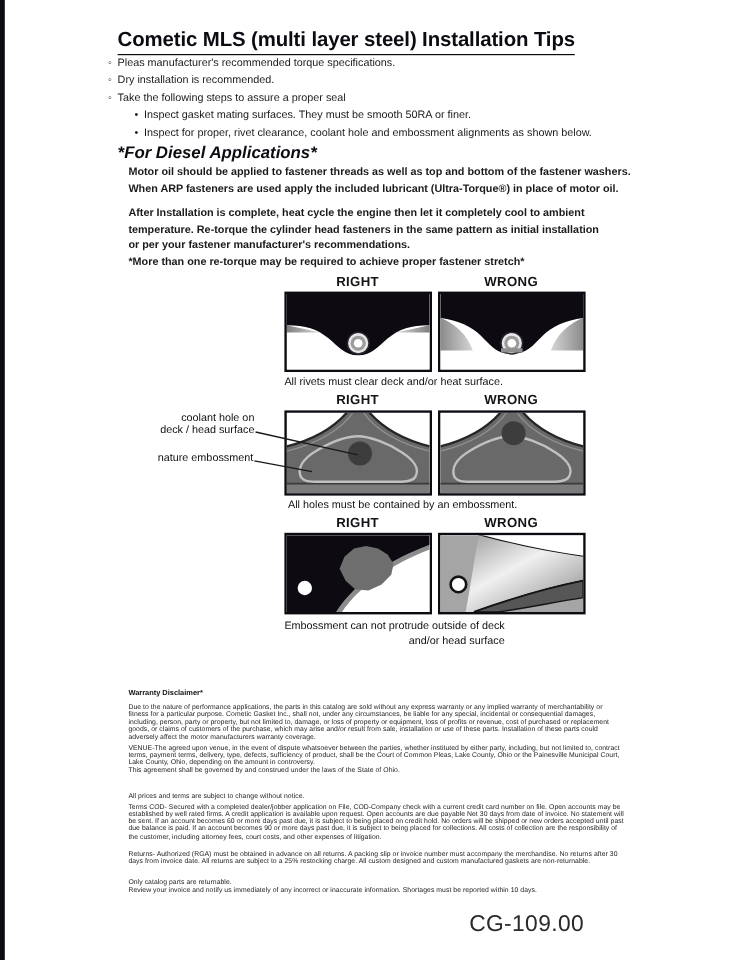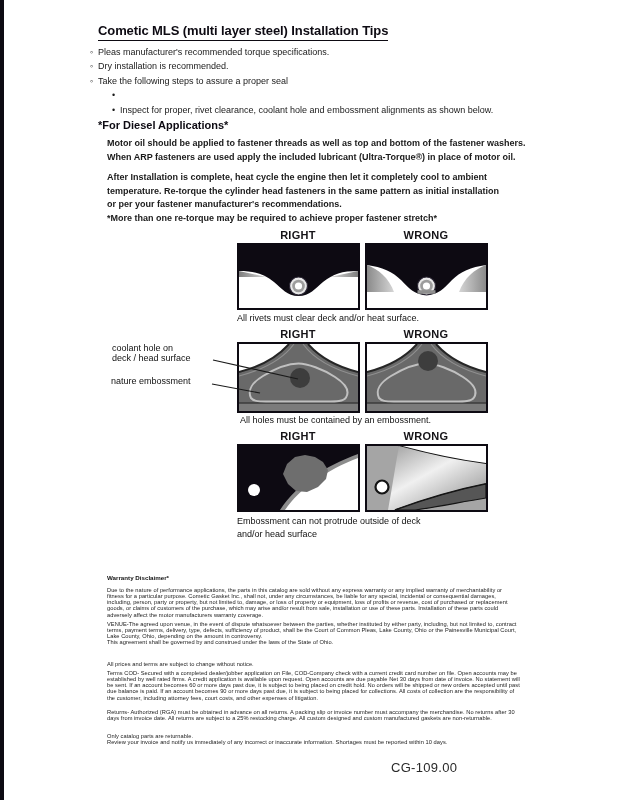--- a/index.html
+++ b/index.html
@@ -1,38 +1,38 @@
 <!DOCTYPE html>
 <html><head>
 <meta charset="utf-8">
 <style>
   html,body{margin:0;padding:0;background:#fff;}
   .page{position:relative;width:618px;height:800px;background:#ffffff;
         font-family:"Liberation Sans",sans-serif;color:#1a1a1a;overflow:hidden;}
   .abs{position:absolute;}
   .edge-bar{left:0;top:0;width:4px;height:800px;background:#0d0a12;}
-  .title{left:98px;top:23px;font-size:13px;font-weight:bold;color:#0d0a12;
+  .title{left:98px;top:23px;font-size:17px;font-weight:bold;color:#0d0a12;
          border-bottom:1.5px solid #0d0a12;padding-bottom:2px;letter-spacing:-0.1px;}
   .tips{left:90px;top:45px;width:440px;font-size:9px;line-height:14.4px;}
   .tip{display:flex;}
   .tip .mk{width:8px;flex:0 0 8px;text-align:left;}
   .tip.lvl2{padding-left:22px;}
-  .h2{left:98px;top:119px;font-size:11px;font-weight:bold;color:#0d0a12;}
+  .h2{left:98px;top:119px;font-size:14px;font-weight:bold;color:#0d0a12;font-style:italic;}
   .para{left:107px;width:440px;font-size:9px;line-height:13.5px;white-space:pre-line;font-weight:bold;}
   .p1{top:137px;} .p2{top:171px;} .note{top:212px;}
   .figlabel{width:90px;text-align:center;font-size:11px;font-weight:bold;color:#151317;letter-spacing:0.3px;}
   .figbox{width:123px;box-sizing:border-box;border:2px solid #0d0a12;background:#fff;}
   .figbox svg{display:block;width:100%;height:100%;}
   .h67{height:67px;} .h71{height:71px;} .h68{height:68px;}
   .caption{font-size:9px;color:#111;white-space:pre-line;line-height:12.5px;}
-  .d2label{font-size:9px;line-height:9.5px;white-space:pre-line;color:#111;}
+  .d2label{font-size:9px;line-height:9.5px;text-align:right;white-space:pre-line;color:#111;}
   .legal{left:107px;width:413px;font-size:5.7px;line-height:6.15px;color:#222;white-space:pre-line;letter-spacing:0.05px;}
   .legal-h{left:107px;top:574px;font-size:6.2px;font-weight:bold;color:#111;}
   .lp0{top:587px;} .lp1{top:621px;} .lp2{top:661px;} .lp3{top:670px;} .lp4{top:709px;} .lp5{top:733px;}
-  .code{left:391px;top:760px;font-size:13px;color:#2a2a2a;letter-spacing:0.3px;}
+  .code{left:391px;top:760px;font-size:19px;color:#2a2a2a;letter-spacing:0.3px;}
   .overlay{pointer-events:none;z-index:5;}
 </style>
 </head>
 <body>
 
 <div class="page">
 
   <div class="abs edge-bar"></div>
 
   <div class="abs title">Cometic MLS (multi layer steel) Installation Tips</div>
@@ -45,20 +45,21 @@
     <div class="tip">
       <span class="mk">◦</span>
       <span>Dry installation is recommended.</span>
     </div>
     <div class="tip">
       <span class="mk">◦</span>
       <span>Take the following steps to assure a proper seal</span>
     </div>
     <div class="tip lvl2">
       <span class="mk">•</span>
+      <span>Inspect gasket mating surfaces.  They must be smooth 50RA or finer.</span>
     </div>
     <div class="tip lvl2">
       <span class="mk">•</span>
       <span>Inspect for proper, rivet clearance, coolant hole and embossment alignments as shown below.</span>
     </div>
   </div>
 
   <div class="abs h2">*For Diesel Applications*</div>
   <div class="abs para p1">Motor oil should be applied to fastener threads as well as top and bottom of the fastener washers.
 When ARP fasteners are used apply the included lubricant (Ultra-Torque®) in place of motor oil.</div>
@@ -189,21 +190,21 @@
       <rect x="0" y="0" width="119" height="64" fill="#a5a5a5"></rect>
       <path d="M32,0 H119 V18 C89,14 58,7 32,0 Z" fill="#ffffff"></path>
       <path d="M32,0 C58,7 89,14 119,18" fill="none" stroke="#141414" stroke-width="1.8"></path>
       <path d="M32,0 C58,7 89,14 119,18 L119,38 C89,44 56,54 28,64 L21,64 C25,43 28,21 32,0 Z" fill="url(#gband)"></path>
       <path d="M28,64 C56,54 89,44 119,38" fill="none" stroke="#141414" stroke-width="1.8"></path>
       <path d="M28,64 C56,54 89,44 119,38 L119,52 C94,56 70,61 48,64 Z" fill="#565656" stroke="#141414" stroke-width="1.2"></path>
       <circle cx="15" cy="41" r="6.5" fill="#ffffff" stroke="#141414" stroke-width="2.2"></circle>
     </svg>
   </div>
 
-  <div class="abs caption" style="left:237px;top:515px;">Embossment can not protrude outside of deck
+  <div class="abs caption" style="left:237px;top:515px;text-align:right;">Embossment can not protrude outside of deck
 and/or head surface</div>
 
   <div class="abs legal-h">Warranty Disclaimer*</div>
   <div class="abs legal lp0">Due to the nature of performance applications, the parts in this catalog are sold without any express warranty or any implied warranty of merchantability or fitness for a particular purpose.  Cometic Gasket Inc., shall not, under any circumstances, be liable for any special, incidental or consequential damages, including, person, party or property, but not limited to, damage, or loss of property or equipment, loss of profits or revenue, cost of purchased or replacement goods, or claims of customers of the purchase, which may arise and/or result from sale, installation or use of these parts.  Installation of these parts could adversely affect the motor manufacturers warranty coverage.</div>
   <div class="abs legal lp1">VENUE-The agreed upon venue, in the event of dispute whatsoever between the parties, whether instituted by either party, including, but not limited to, contract terms, payment terms, delivery, type, defects, sufficiency of product, shall be the Court of Common Pleas, Lake County, Ohio or the Painesville Municipal Court, Lake County, Ohio, depending on the amount in controversy.
 This agreement shall be governed by and construed under the laws of the State of Ohio.</div>
   <div class="abs legal lp2">All prices and terms are subject to change without notice.</div>
   <div class="abs legal lp3">Terms COD- Secured with a completed dealer/jobber application on File, COD-Company check with a current credit card number on file.  Open accounts may be established by well rated firms.  A credit application is available upon request.  Open accounts are due payable Net 30 days from date of invoice.  No statement will be sent.  If an account becomes 60 or more days past due, it is subject to being placed on credit hold.  No orders will be shipped or new orders accepted until past due balance is paid.  If an account becomes 90 or more days past due, it is subject to being placed for collections.  All costs of collection are the responsibility of the customer, including attorney fees, court costs, and other expenses of litigation.</div>
   <div class="abs legal lp4">Returns- Authorized (RGA) must be obtained in advance on all returns.  A packing slip or invoice number must accompany the merchandise.  No returns after 30 days from invoice date.  All returns are subject to a 25% restocking charge.  All custom designed and custom manufactured gaskets are non-returnable.</div>
   <div class="abs legal lp5">Only catalog parts are returnable.

